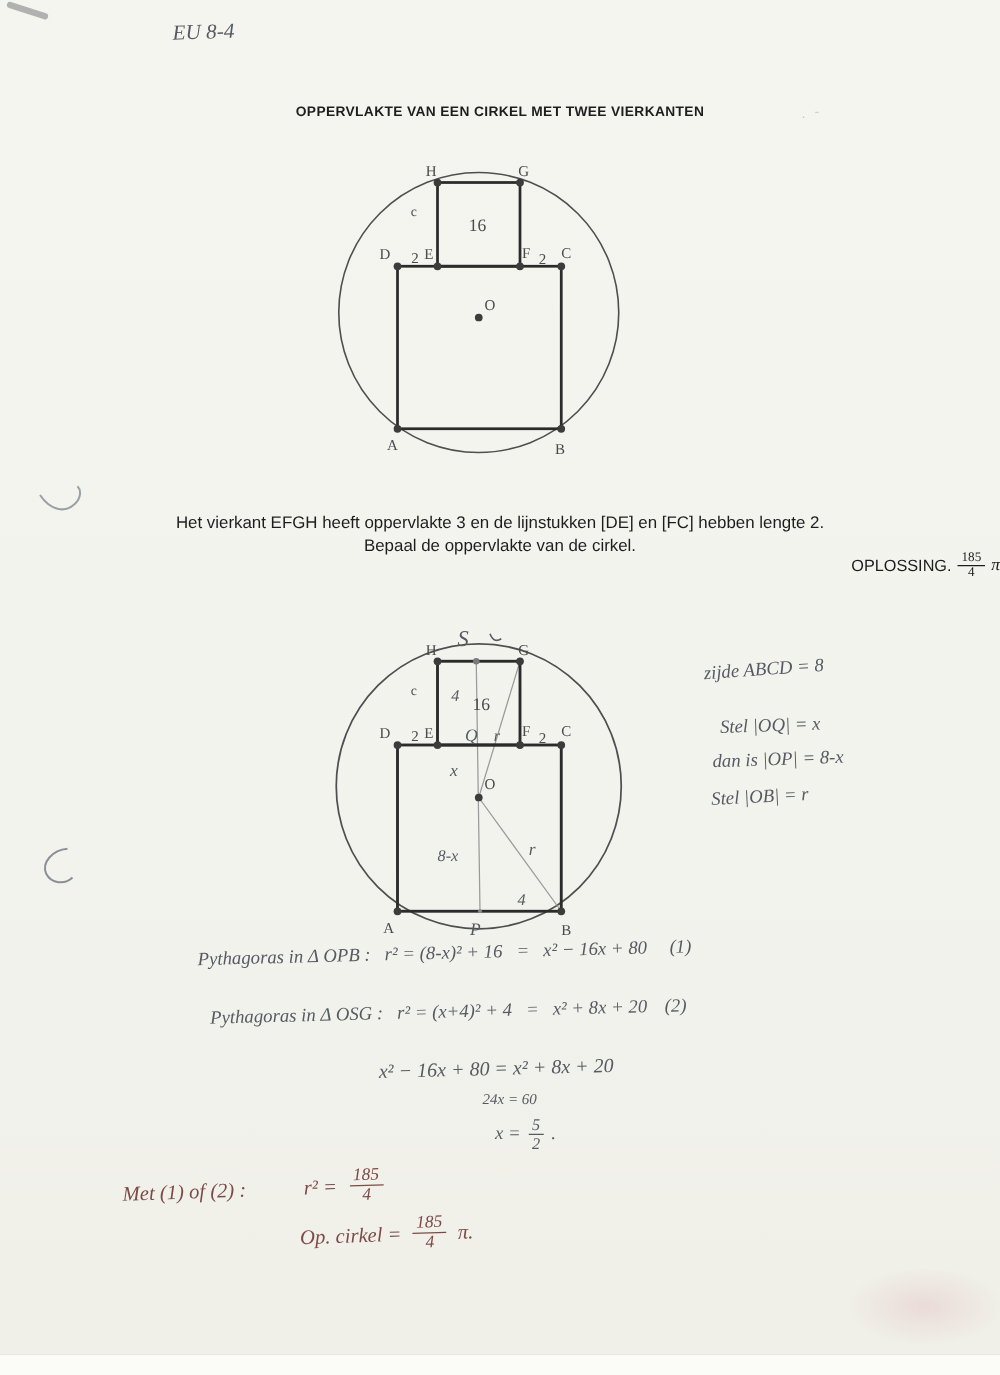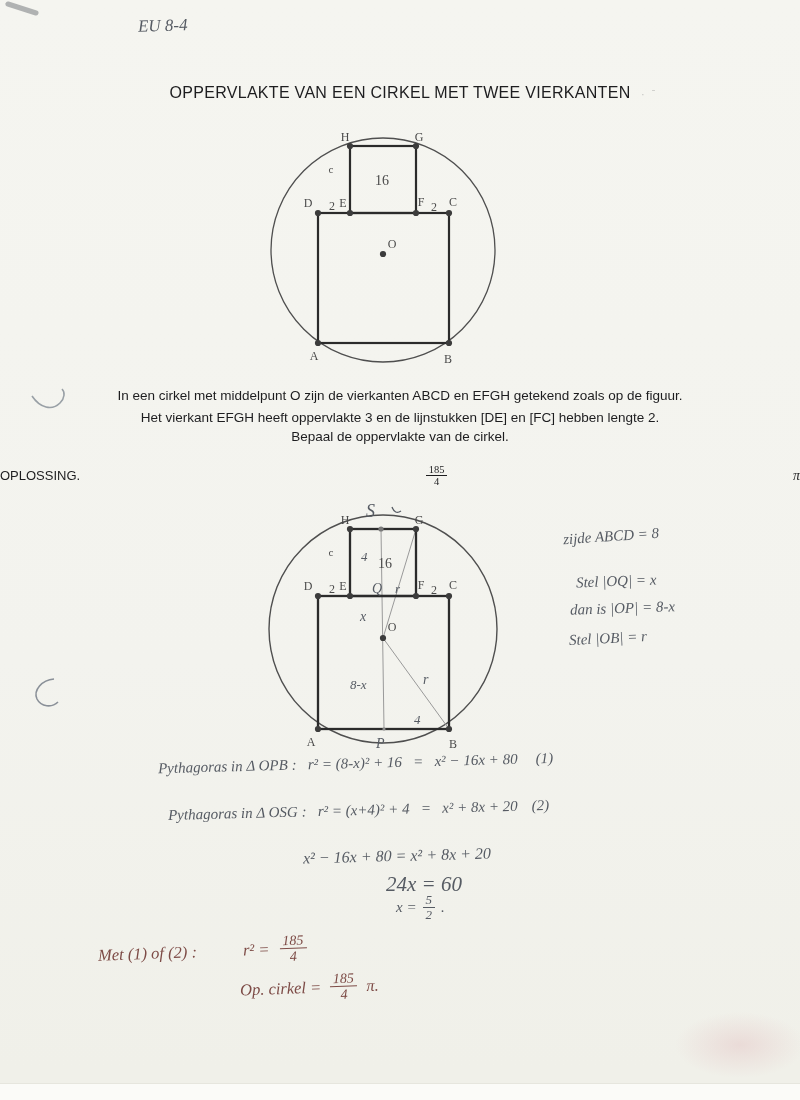--- a/index.html
+++ b/index.html
@@ -8,21 +8,21 @@
         background:linear-gradient(180deg,#f5f5f0 0%,#f3f3ee 60%,#f0f0e9 97%);
         font-family:"Liberation Sans",sans-serif;}
   .abs{position:absolute;}
   .printed{color:#1d1d1f;}
   .center{left:0;right:0;text-align:center;}
   .hw{font-family:"Liberation Serif",serif;font-style:italic;color:#565b63;white-space:pre;}
   .hw-red{color:#7d4b46;}
   .row{display:flex;align-items:center;}
   .frac{display:inline-flex;flex-direction:column;align-items:center;line-height:1.08;}
   .frac .num{border-bottom:1.2px solid currentColor;padding:0 3px;}
-  .title{font-weight:400;font-size:16px;letter-spacing:.3px;}
+  .title{font-weight:700;font-size:11px;letter-spacing:.3px;}
   .body-text{font-size:13.5px;}
   svg text{font-family:"Liberation Serif",serif;fill:#4a4a4a;}
   svg text.hwt{font-style:italic;fill:#565b63;}
   .smudge{color:rgba(100,100,100,.35);font-size:11px;letter-spacing:2px;}
   .bottom-strip{left:0;top:1083px;width:800px;height:17px;background:#fbfbf8;border-top:1px solid #e6e6de;}
   .pink-smudge{left:675px;top:1012px;width:130px;height:66px;
                background:radial-gradient(closest-side,rgba(228,198,198,.5),rgba(228,198,198,0));}
 </style>
 </head>
 <body>
@@ -65,25 +65,24 @@
       <text x="90" y="85" text-anchor="middle">E</text>
       <text x="168" y="84" text-anchor="middle">F</text>
       <text x="181" y="89" text-anchor="middle">2</text>
       <text x="200" y="84" text-anchor="middle">C</text>
       <text x="139" y="126" text-anchor="middle">O</text>
       <text x="61" y="238" text-anchor="middle">A</text>
       <text x="195" y="241" text-anchor="middle">B</text>
     </g>
   </svg>
 
-  <div class="abs center printed body-text" style="top:388px">In een cirkel met middelpunt O zijn de vierkanten ABCD en EFGH getekend zoals op de figuur.</div>
   <div class="abs center printed body-text" style="top:410px">Het vierkant EFGH heeft oppervlakte 3 en de lijnstukken [DE] en [FC] hebben lengte 2.</div>
   <div class="abs center printed body-text" style="top:429px">Bepaal de oppervlakte van de cirkel.</div>
 
-  <div class="abs row" style="top:464px;left:0;right:0;justify-content:space-between;gap:5px">
+  <div class="abs row" style="top:441px;left:0;right:0;justify-content:flex-end;gap:5px">
     <span class="printed" style="font-size:13px">OPLOSSING.</span>
     <span class="frac printed" style="font-family:'Liberation Serif',serif;font-size:10.5px">
       <span class="num">185</span>
       <span class="den">4</span>
     </span>
     <span class="printed" style="font-family:'Liberation Serif',serif;font-style:italic;font-size:14px">π</span>
   </div>
 
   <svg class="abs" style="left:253px;top:498px" width="264" height="264" viewBox="0 0 264 264">
     <circle cx="130" cy="131" r="114" fill="none" stroke="#4f4f4f" stroke-width="1.4"></circle>
@@ -143,21 +142,21 @@
 
   <div class="abs row hw" style="left:158px;top:755px;font-size:15px;transform:rotate(-1.5deg);gap:18px">
     <span>Pythagoras in Δ OPB :   r² = (8-x)² + 16   =   x² − 16x + 80</span>
     <span>(1)</span>
   </div>
   <div class="abs row hw" style="left:168px;top:802px;font-size:15px;transform:rotate(-1.5deg);gap:14px">
     <span>Pythagoras in Δ OSG :   r² = (x+4)² + 4   =   x² + 8x + 20</span>
     <span>(2)</span>
   </div>
   <div class="abs hw" style="left:303px;top:847px;font-size:16px;transform:rotate(-1.5deg)">x² − 16x + 80 = x² + 8x + 20</div>
-  <div class="abs hw" style="left:386px;top:872px;font-size:21px">24x = 60</div>
+  <div class="abs hw" style="left:386px;top:872px;font-size:12px">24x = 60</div>
   <div class="abs row hw" style="left:396px;top:893px;font-size:15px;gap:6px">
     <span>x =</span>
     <span class="frac" style="font-size:13px">
       <span class="num">5</span>
       <span class="den">2</span>
     </span>
     <span>.</span>
   </div>
 
   <div class="abs row hw hw-red" style="left:98px;top:936px;font-size:16.5px;transform:rotate(-2deg)">

